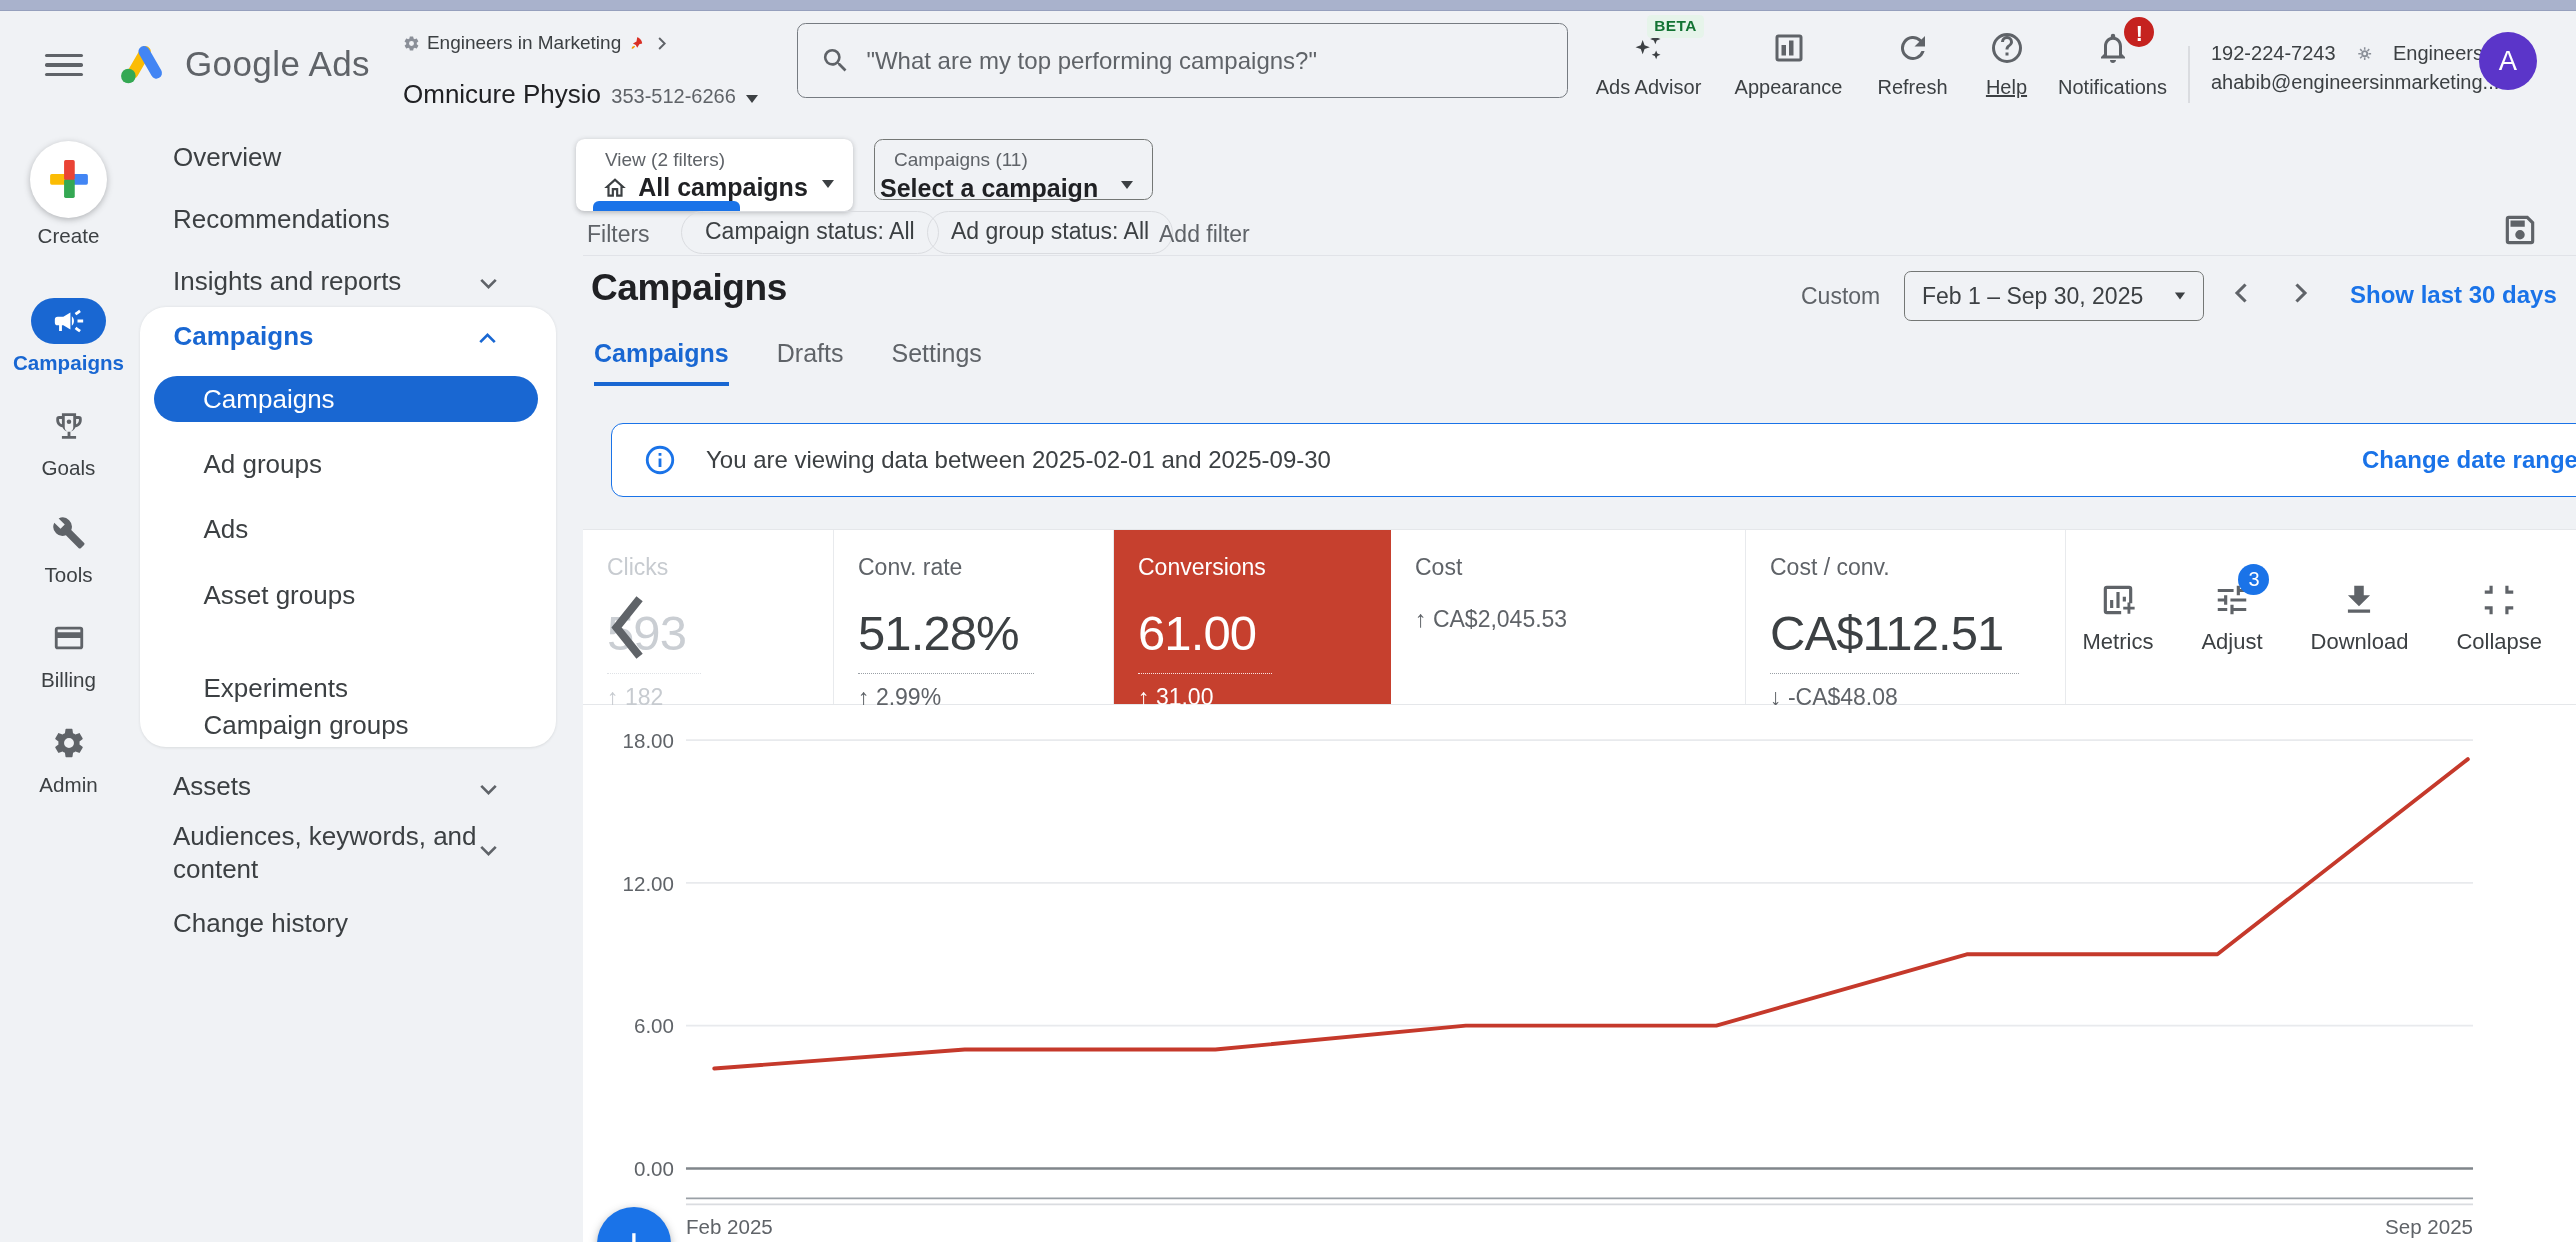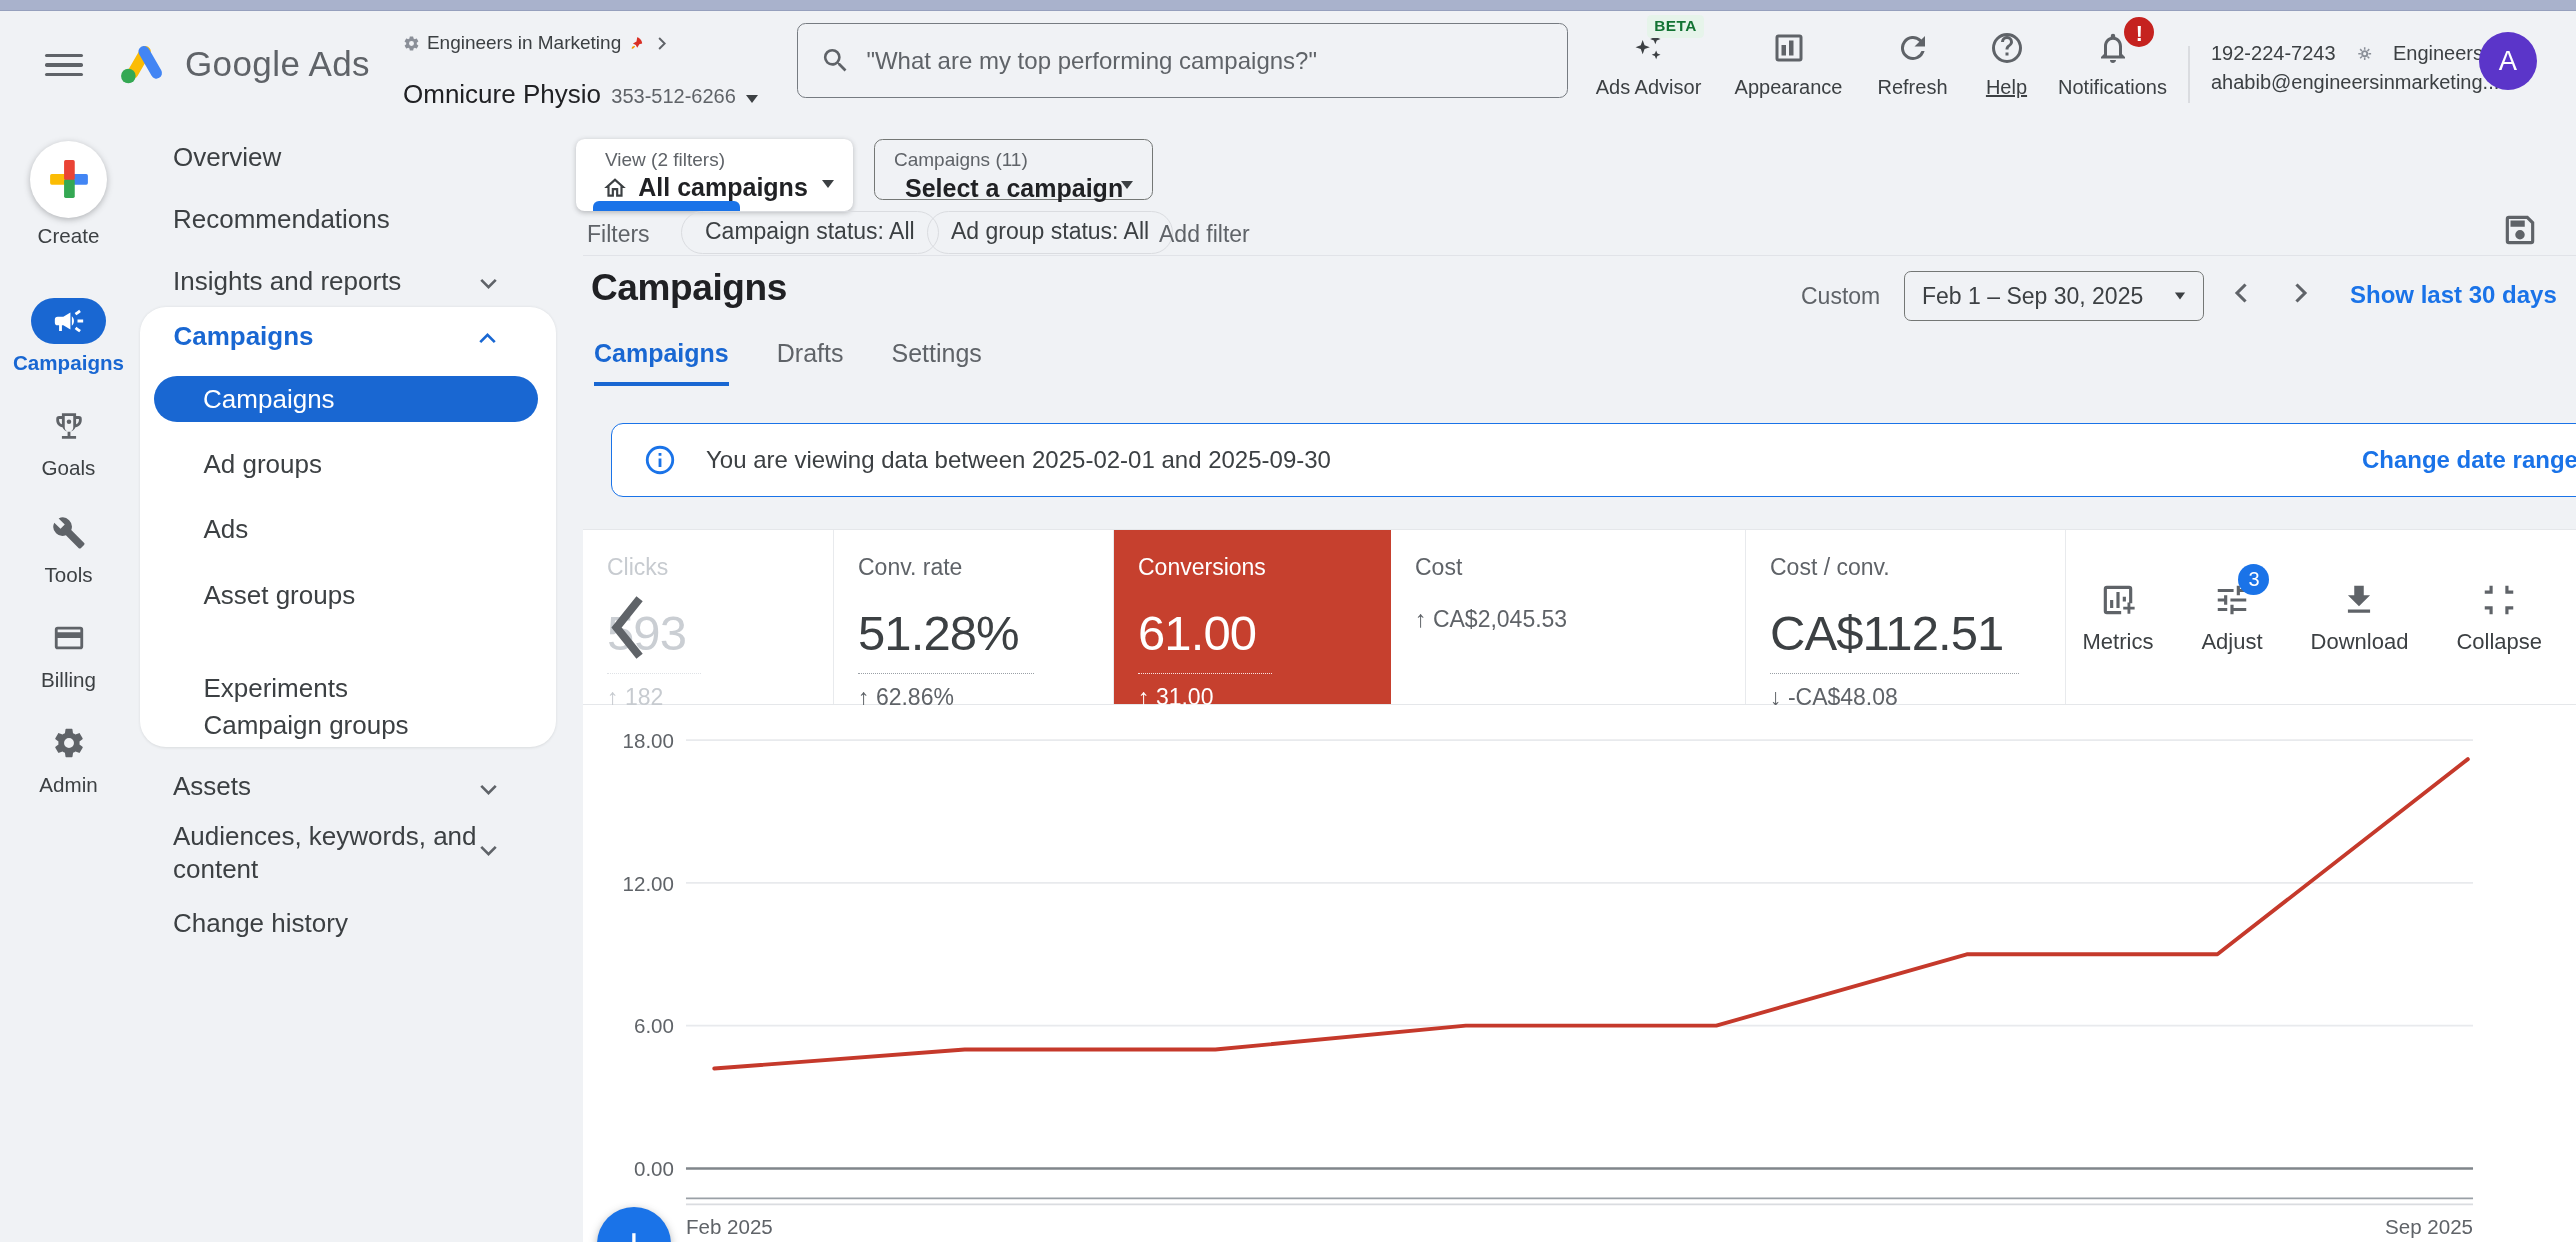--- a/index.html
+++ b/index.html
@@ -74,21 +74,21 @@
     box-shadow:0 1.7px 5.1px rgba(60,64,67,.3); cursor:pointer; overflow:hidden; }
   .view-card .sm { position:absolute; left:29px; top:10.3px; font-size:19px; color:#5f6368; }
   .view-card .row { position:absolute; left:26px; top:34px; display:flex; align-items:center; gap:10.3px; }
   .view-card .val { font-size:25px; color:#202124; font-weight:bold; }
   .view-card .vcaret { position:absolute; right:19px; top:41px; }
   .view-indicator { position:absolute; left:17px; bottom:0; width:147px; height:10.3px; background:#1a73e8;
     border-radius:6px 6px 0 0; }
   .select-card { position:absolute; left:874px; top:139px; width:279px; height:61px; border:1.7px solid #747775;
     border-radius:8.6px; cursor:pointer; }
   .select-card .sm { position:absolute; left:19px; top:8.6px; font-size:19px; color:#5f6368; }
-  .select-card .val { position:absolute; left:30px; top:34px; font-size:25px; color:#202124; font-weight:bold; }
+  .select-card .val { position:absolute; left:5px; top:34px; font-size:25px; color:#202124; font-weight:bold; }
   .select-card .vcaret { position:absolute; right:19px; top:41px; }
 
   .filters-label { position:absolute; left:587px; top:221px; font-size:23px; color:#5f6368; }
   .chip { position:absolute; top:211px; height:43px; border:1.7px solid #dadce0; border-radius:22px;
     font-size:23px; color:#3c4043; line-height:39px; padding:0 23px; cursor:pointer; white-space:nowrap; }
   .chip1 { left:681px; } .chip2 { left:927px; }
   .add-filter { position:absolute; left:1159px; top:221px; font-size:23px; color:#5f6368; cursor:pointer; }
   .save-ic { position:absolute; left:2501px; top:211px; cursor:pointer; }
   .filters-divider { position:absolute; left:583px; right:0; top:255px; height:0.9px; background:#e1e3e8; }
 
@@ -461,21 +461,21 @@
     <div class="cdelta">↑ 182</div>
     <span class="scroll-left">
       <svg width="69" height="89" viewBox="0 0 24 30">
           <polyline points="15.5,5 7.5,15 15.5,25" fill="none" stroke="#5f6368" stroke-width="2.8"></polyline>
         </svg>
     </span>
   </div>
   <div class="card c2">
     <div class="clabel">Conv. rate</div><br>
     <span class="cvalue">51.28%</span>
-    <div class="cdelta">↑ 62.86%</div>
+    <div class="cdelta">↑ 2.99%</div>
   </div>
   <div class="card c3 selected">
     <div class="clabel">Conversions</div><br>
     <span class="cvalue">61.00</span>
     <div class="cdelta">↑ 31.00</div>
   </div>
   <div class="card c4">
     <div class="clabel">Cost</div><br>
     <div class="cdelta">↑ CA$2,045.53</div>
   </div>

